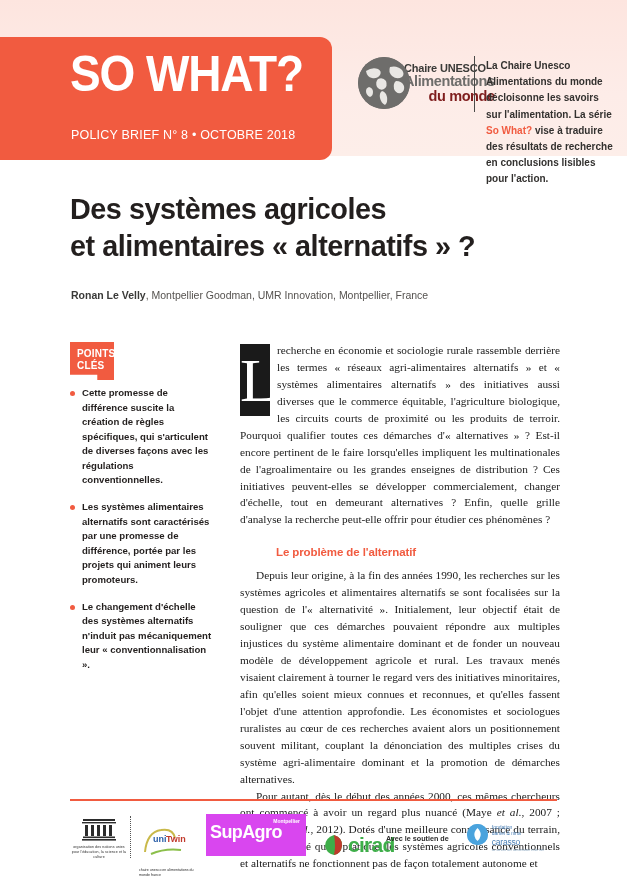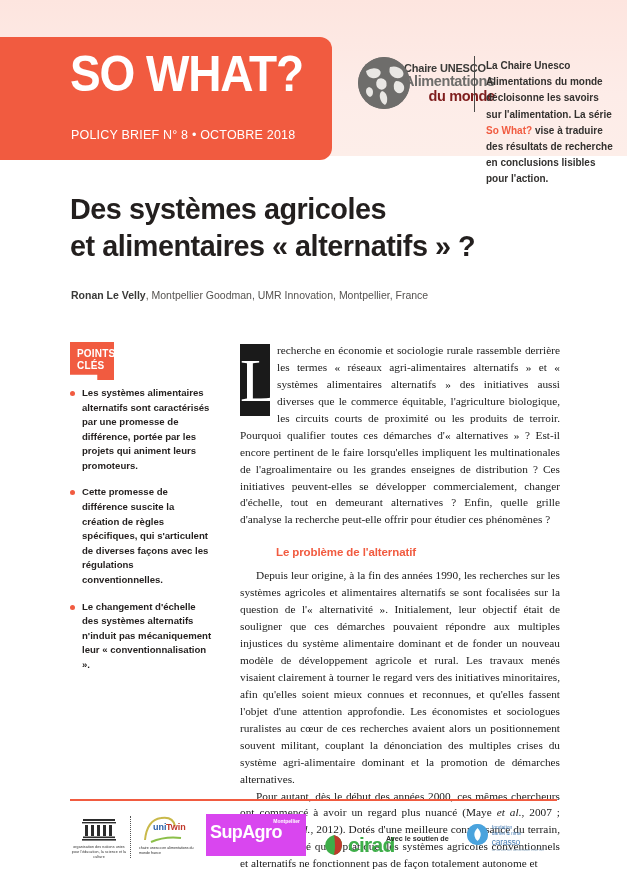--- a/index.html
+++ b/index.html
@@ -255,21 +255,21 @@
     width: 0; border-left: 1px dotted #555;
     height: 42px; margin: 4px 5px 0 2px;
   }
   .unitwin {
     width: 58px;
     padding-top: 2px;
   }
   .unitwin-mark {
     width: 52px; height: 30px;
     position: relative;
-    margin: 0 auto;
+    margin: 12px auto;
   }
   .unitwin-cap {
     font-size: 3.6px;
     line-height: 1.5;
     color: #2b2b2b;
     margin-top: 2px;
     text-align: left;
     padding-left: 3px;
   }
   .supagro {
@@ -382,25 +382,25 @@
 </div>
 <div class="doc-author"><b>Ronan Le Velly</b><span>, Montpellier Goodman, UMR Innovation, Montpellier, France</span></div>
 
 <div class="badge">
   <div>POINTS</div>
   <div>CLÉS</div>
 </div>
 <div class="keypoints">
   <div class="kp-item">
     <div class="kp-dot"></div>
-    <div class="kp-text">Les systèmes alimentaires alternatifs sont caractérisés par une promesse de différence, portée par les projets qui animent leurs promoteurs.</div>
+    <div class="kp-text">Cette promesse de différence suscite la création de règles spécifiques, qui s'articulent de diverses façons avec les régulations conventionnelles.</div>
   </div>
   <div class="kp-item">
     <div class="kp-dot"></div>
-    <div class="kp-text">Cette promesse de différence suscite la création de règles spécifiques, qui s'articulent de diverses façons avec les régulations conventionnelles.</div>
+    <div class="kp-text">Les systèmes alimentaires alternatifs sont caractérisés par une promesse de différence, portée par les projets qui animent leurs promoteurs.</div>
   </div>
   <div class="kp-item">
     <div class="kp-dot"></div>
     <div class="kp-text">Le changement d'échelle des systèmes alternatifs n'induit pas mécaniquement leur « conventionnalisation ».</div>
   </div>
 </div>
 
 <div class="body-col">
   <p class="intro"><span class="dropcap">L</span><span>a recherche en économie et sociologie rurale rassemble derrière les termes « réseaux agri-alimentaires alternatifs » et « systèmes alimentaires alternatifs » des initiatives aussi diverses que le commerce équitable, l'agriculture biologique, les circuits courts de proximité ou les produits de terroir. Pourquoi qualifier toutes ces démarches d'« alternatives » ? Est-il encore pertinent de le faire lorsqu'elles impliquent les multinationales de l'agroalimentaire ou les grandes enseignes de distribution ? Ces initiatives peuvent-elles se développer commercialement, changer d'échelle, tout en demeurant alternatives ? Enfin, quelle grille d'analyse la recherche peut-elle offrir pour étudier ces phénomènes ?</span></p>
   <div class="section-head">Le problème de l'alternatif</div>

